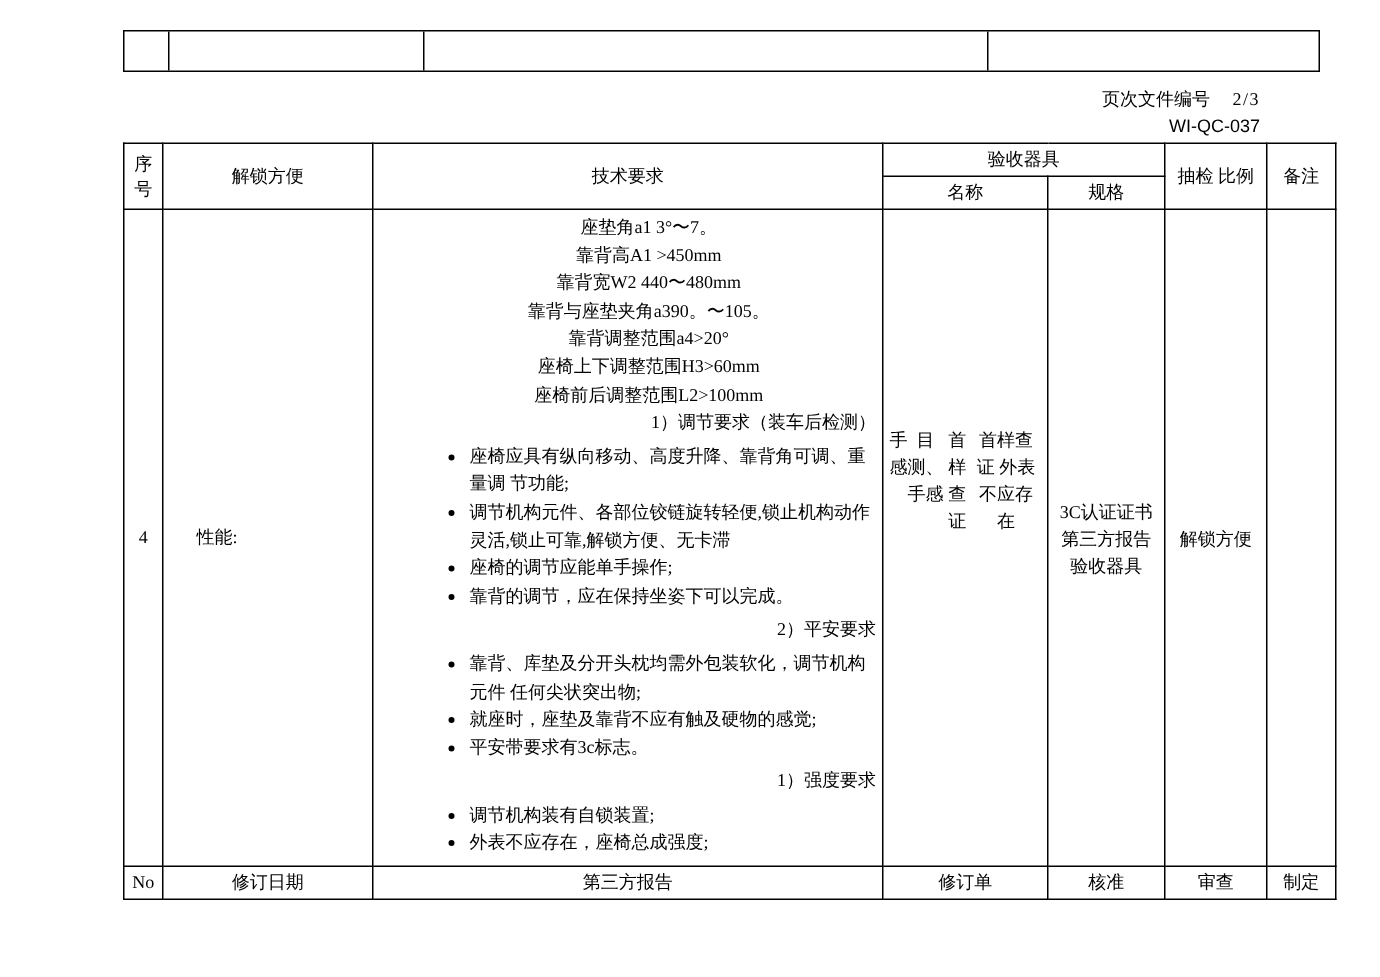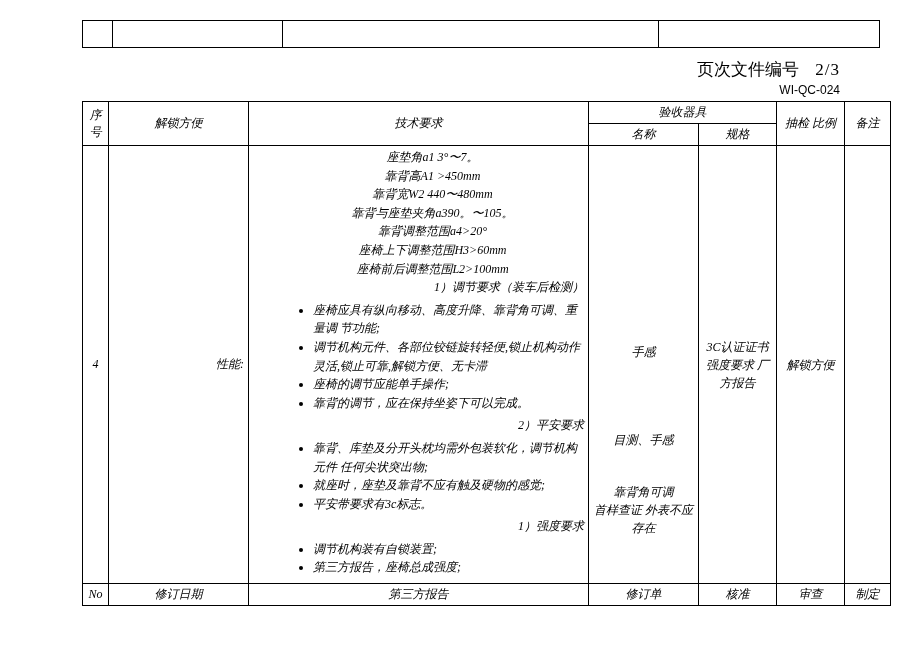--- a/index.html
+++ b/index.html
@@ -19,36 +19,35 @@
       margin-right: 0;
     }
     .top-box .tb-col1 { width: 30px; border-right: 1px solid #000; }
     .top-box .tb-col2 { width: 170px; border-right: 1px solid #000; }
     .top-box .tb-col3 { flex: 1; border-right: 1px solid #000; }
     .top-box .tb-col4 { width: 220px; }
     .header-line {
       text-align: right;
       padding-right: 40px;
       margin-bottom: 2px;
-      font-size: 17px;
+      font-size: 12px;
     }
     .header-line .pgnum { margin-left: 12px; letter-spacing: 1px; }
     .docid {
       text-align: right;
       padding-right: 40px;
       font-family: Arial, sans-serif;
       margin-bottom: 4px;
     }
     table.main {
       border-collapse: collapse;
       width: 100%;
       margin-left: 42px;
       width: calc(100% - 42px);
       table-layout: fixed;
-      font-style: italic;
     }
     table.main th, table.main td {
       border: 1px solid #000;
       padding: 2px 4px;
       font-weight: normal;
       vertical-align: middle;
       text-align: center;
     }
     col.c-no   { width: 26px; }
     col.c-item { width: 140px; }
@@ -59,39 +58,39 @@
     col.c-note { width: 46px; }
     .req-cell { text-align: left; vertical-align: top; padding: 4px 6px; }
     .req-block { line-height: 1.55; }
     .indent1 { padding-left: 28px; }
     .indent1b { padding-left: 14px; text-align: right; }
     .bullets { list-style: disc; padding-left: 56px; margin: 4px; }
     .bullets li { text-align: left; }
     .sect { margin-top: 1px; }
     .name-cell { text-align: left; vertical-align: top; padding-top: 6px; line-height: 1.5; position: relative; height: 100%; }
     .spec-cell, .samp-cell { text-align: left; vertical-align: bottom; padding: 4px; line-height: 1.5; }
-    .name-stack { display: flex; flex-direction: column; justify-content: center; height: 100%; }
+    .name-stack { display: flex; flex-direction: row; justify-content: center; height: 100%; }
     .gap-lg { height: 150px; }
     .gap-md { height: 70px; }
   </style>
 </head>
 <body>
 
 <div class="top-box">
   <div class="tb-col1"></div>
   <div class="tb-col2"></div>
   <div class="tb-col3"></div>
   <div class="tb-col4"></div>
 </div>
 
 <div class="header-line">
   <span>页次文件编号</span>
   <span class="pgnum">2/3</span>
 </div>
-<div class="docid">WI-QC-024</div>
+<div class="docid">WI-QC-037</div>
 
 <table class="main">
   <colgroup>
     <col class="c-no">
       <col class="c-item">
       <col class="c-req">
     <col class="c-name">
       <col class="c-spec">
       <col class="c-samp">
       <col class="c-note">
@@ -106,21 +105,21 @@
       <th rowspan="2">备注</th>
     </tr>
     <tr>
       <th>名称</th>
       <th>规格</th>
     </tr>
   </thead>
   <tbody>
     <tr>
       <td>4</td>
-      <td style="text-align:right;padding-left:22px;">性能:</td>
+      <td style="text-align:left;padding-left:22px;">性能:</td>
       <td class="req-cell">
         <div class="req-block">
           <div class="indent1">座垫角a1 3°〜7。</div>
           <div class="indent1">靠背高A1 &gt;450mm</div>
           <div class="indent1">靠背宽W2 440〜480mm</div>
           <div class="indent1">靠背与座垫夹角a390。〜105。</div>
           <div class="indent1">靠背调整范围a4&gt;20°</div>
           <div class="indent1">座椅上下调整范围H3&gt;60mm</div>
           <div class="indent1">座椅前后调整范围L2&gt;100mm</div>
 
@@ -135,38 +134,38 @@
           <div class="indent1b sect">2）平安要求</div>
           <ul class="bullets">
             <li>靠背、库垫及分开头枕均需外包装软化，调节机构元件 任何尖状突出物;</li>
             <li>就座时，座垫及靠背不应有触及硬物的感觉;</li>
             <li>平安带要求有3c标志。</li>
           </ul>
 
           <div class="indent1b sect">1）强度要求</div>
           <ul class="bullets">
             <li>调节机构装有自锁装置;</li>
-            <li>第三方报告，座椅总成强度;</li>
+            <li>外表不应存在，座椅总成强度;</li>
           </ul>
         </div>
       </td>
       <td class="name-cell">
         <div class="name-stack">
           <div class="gap-lg"></div>
           <div>手感</div>
           <div class="gap-md"></div>
           <div>目测、手感</div>
           <div style="height:34px"></div>
-          <div>靠背角可调</div>
+          <div>首样查证</div>
           <div> 首样查证 外表不应存在</div>
         </div>
       </td>
       <td class="spec-cell">
         <div> 3C认证证书</div>
-        <div> 强度要求 厂方报告</div>
+        <div> 第三方报告 验收器具</div>
       </td>
       <td class="samp-cell">
         <div>解锁方便</div>
       </td>
       <td></td>
     </tr>
     <tr>
       <td>No</td>
       <td>修订日期</td>
       <td>第三方报告</td>

